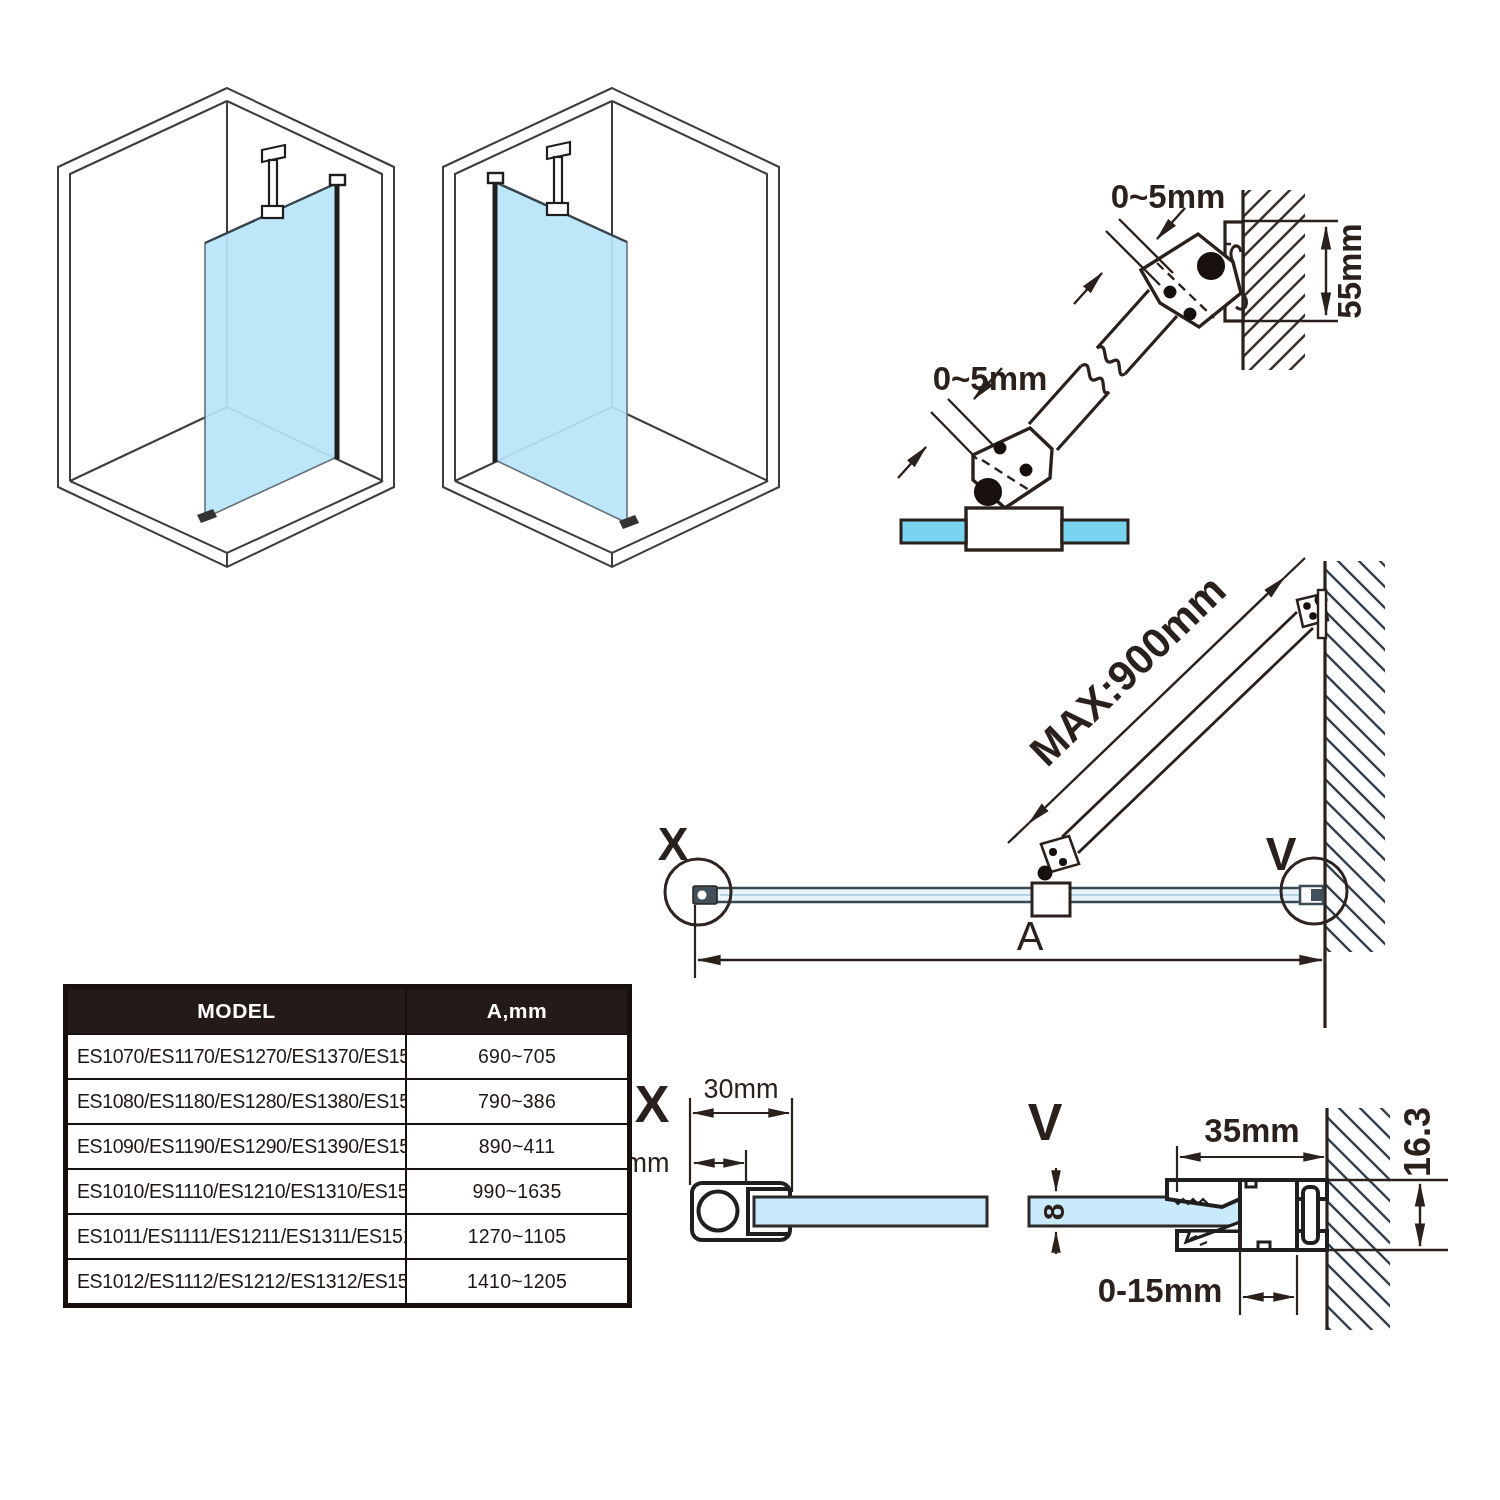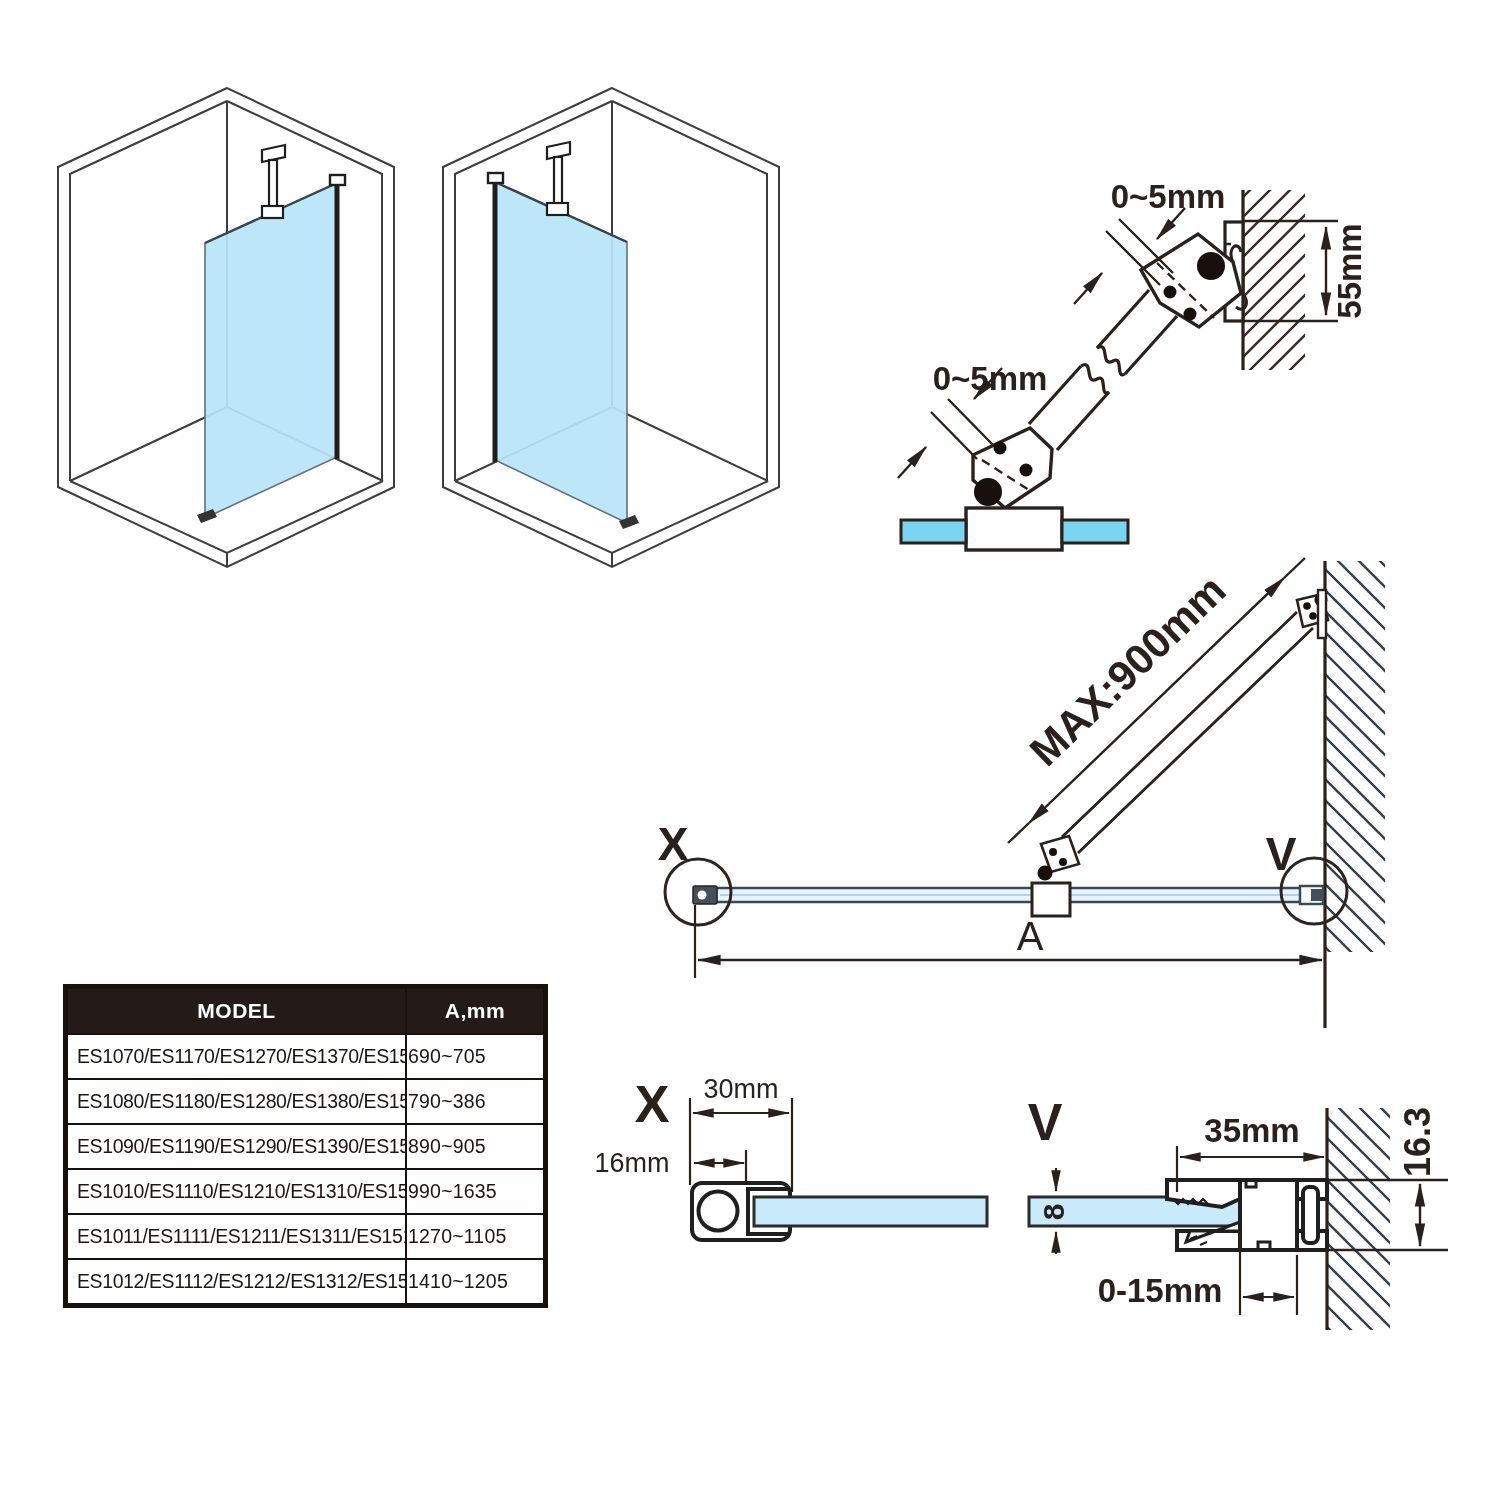--- a/index.html
+++ b/index.html
@@ -14,35 +14,35 @@
   }
   .dim-label   { font-size:33px; font-weight:bold; }
   .dim-label-sm{ font-size:27px; font-weight:normal; }
   .dim-label-lg{ font-size:42px; font-weight:bold; }
   .bubble-letter { font-size:46px; font-weight:bold; }
   .detail-letter { font-size:52px; font-weight:bold; }
   .a-letter { font-size:40px; font-weight:normal; }
 
   
   .spec-table {
-    position:absolute; left:63px; top:984px; width:485px;
+    position:absolute; left:63px; top:984px; width:569px;
     border-collapse:collapse; border:5px solid #17100d;
     table-layout:fixed; background:#fff;
   }
   .spec-table th {
     background:#241b18; color:#ffffff; font-size:21px; font-weight:bold;
     height:42px; letter-spacing:0.5px; border:2px solid #17100d;
   }
   .spec-table th.col-model { width:335px; }
   .spec-table td {
     border:2px solid #17100d; height:41px; font-size:19.5px; color:#1d1511;
     white-space:nowrap; overflow:hidden;
   }
   .spec-table td.model-cell { padding-left:9px; letter-spacing:-0.4px; }
-  .spec-table td.amm-cell   { text-align:left; letter-spacing:0.2px; }
+  .spec-table td.amm-cell   { text-align:center; letter-spacing:0.2px; }
 </style>
 </head>
 <body>
 
 <div class="canvas">
 
 <svg class="drawing" width="1500" height="1500" viewBox="0 0 1500 1500">
   <defs>
     <marker id="arr" viewBox="0 0 12 6" refX="11.3" refY="3" markerWidth="10" markerHeight="6" orient="auto-start-reverse">
       <path d="M0,0.4 L12,3 L0,5.6 Z" fill="#2b211c"></path>
@@ -249,21 +249,21 @@
     <tr>
       <td class="model-cell">ES1070/ES1170/ES1270/ES1370/ES1570</td>
       <td class="amm-cell">690~705</td>
     </tr>
     <tr>
       <td class="model-cell">ES1080/ES1180/ES1280/ES1380/ES1580</td>
       <td class="amm-cell">790~386</td>
     </tr>
     <tr>
       <td class="model-cell">ES1090/ES1190/ES1290/ES1390/ES1590</td>
-      <td class="amm-cell">890~905</td>
+      <td class="amm-cell">890~411</td>
     </tr>
     <tr>
       <td class="model-cell">ES1010/ES1110/ES1210/ES1310/ES1510</td>
       <td class="amm-cell">990~1635</td>
     </tr>
     <tr>
       <td class="model-cell">ES1011/ES1111/ES1211/ES1311/ES1511</td>
       <td class="amm-cell">1270~1105</td>
     </tr>
     <tr>

